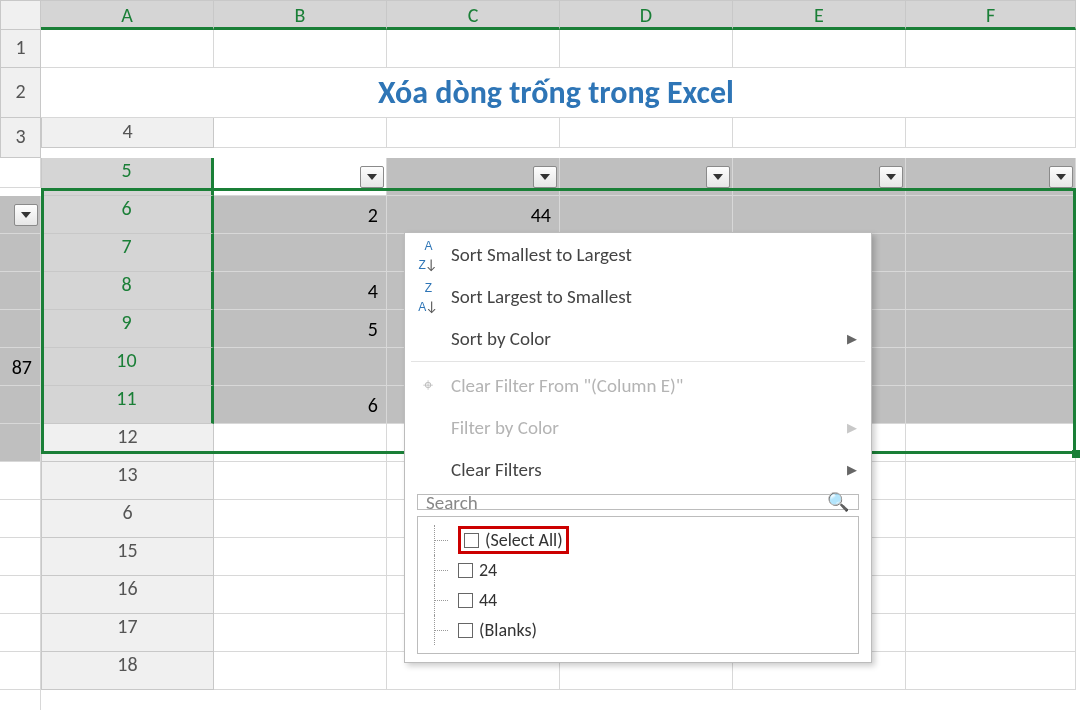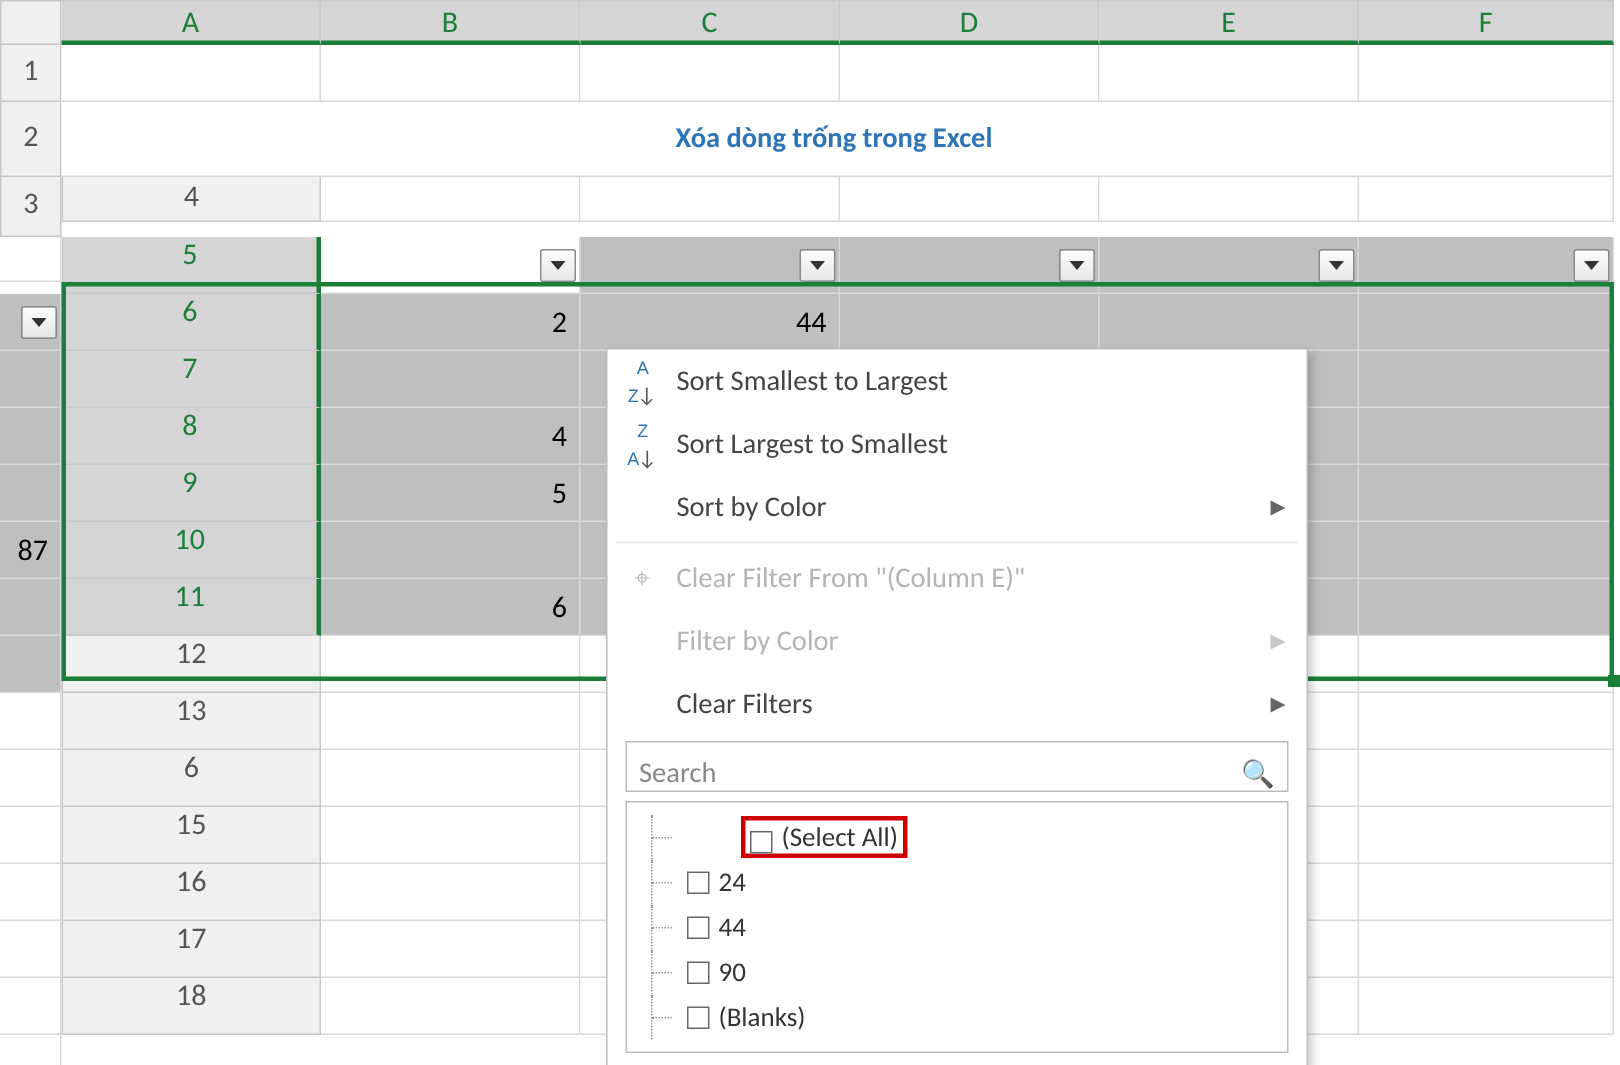--- a/index.html
+++ b/index.html
@@ -39,21 +39,21 @@
     border-bottom: 1px solid #d8d8d8;
     padding: 2px 8px 2px 4px;
     text-align: right;
     background:#fff;
     color:#000;
     height:38px;
     line-height:34px;
     position:relative;
   }
   .cell.shaded { background:#bfbfbf; }
-  .title-text { color:#2E75B6; font-weight:bold; font-size:19px; text-align:center;}
+  .title-text { color:#2E75B6; font-weight:bold; font-size:32px; text-align:center;}
   .subtitle-text { color:#000; font-weight:bold; text-decoration:underline; font-size:22px; text-align:center;}
   .merged { grid-column: 2 / span 6; }
   .selection-border { position:absolute; border:3px solid #1a7f37; pointer-events:none; }
   .filter-btn {
     position:absolute; right:2px; top:50%; transform:translateY(-50%);
     width:24px; height:22px;
     background:linear-gradient(#fdfdfd,#e6e6e6);
     border:1px solid #8a8a8a;
     border-radius:2px;
     display:flex; align-items:center; justify-content:center;
@@ -74,43 +74,43 @@
   .ctx-item.disabled { color:#b4b4b4; }
   .ctx-arrow { position:absolute; right:14px; color:#666; font-size:13px;}
   .ctx-item.disabled .ctx-arrow { color:#c8c8c8;}
   .ctx-icon { position:absolute; left:10px; width:26px; text-align:center; font-size:16px; }
   .sort-icon { font-family:Arial; font-size:12px; line-height:10px; color:#2E75B6; letter-spacing:-1px; }
   .sort-arrow { color:#555; font-size:14px; }
   .funnel { color:#bbb; font-size:18px; }
   .search-box {
     margin:4px 12px 6px 12px;
     border:1px solid #bcbcbc;
-    height:34px;
-    display:flex; align-items:flex-end; padding:0 8px;
+    height:16px;
+    display:flex; align-items:center; padding:0 8px;
     color:#888;
     justify-content:space-between;
   }
   .search-box .mag { color:#2E75B6; font-size:18px; }
   .tree-box {
     margin:0 12px 8px 12px;
     border:1px solid #bcbcbc;
     padding:8px 6px;
   }
   .tree-item {
     display:flex; align-items:center; height:30px; font-size:18px; color:#333;
     padding-left:34px; position:relative;
   }
   .tree-item::before {
     content:""; position:absolute; left:10px; top:0; bottom:0; border-left:1px dotted #999;
   }
   .tree-item::after {
     content:""; position:absolute; left:10px; top:50%; width:14px; border-top:1px dotted #999;
   }
   .cb { width:15px; height:15px; border:1px solid #666; margin-right:6px; background:#fff; flex:0 0 auto;}
-  .red-box { border:3px solid #cc0000; padding:0 3px; display:inline-flex; align-items:flex-end;margin-left:36px;}
+  .red-box { border:3px solid #cc0000; padding:0 3px; display:inline-flex; align-items:center;}
   .sel-handle { position:absolute; width:8px; height:8px; background:#1a7f37; }
 </style>
 </head>
 <body>
 
 <div class="grid">
   <div class="colhdr"></div>
   <div class="colhdr sel">A</div>
   <div class="colhdr sel">B</div>
   <div class="colhdr sel">C</div>
@@ -307,20 +307,16 @@
     <div class="tree-item">
       <span class="cb"></span>
       <span>24</span>
     </div>
     <div class="tree-item">
       <span class="cb"></span>
       <span>44</span>
     </div>
     <div class="tree-item">
       <span class="cb"></span>
-      <span>90</span>
-    </div>
-    <div class="tree-item">
-      <span class="cb"></span>
       <span>(Blanks)</span>
     </div>
   </div>
 </div>
 
 </body></html>

